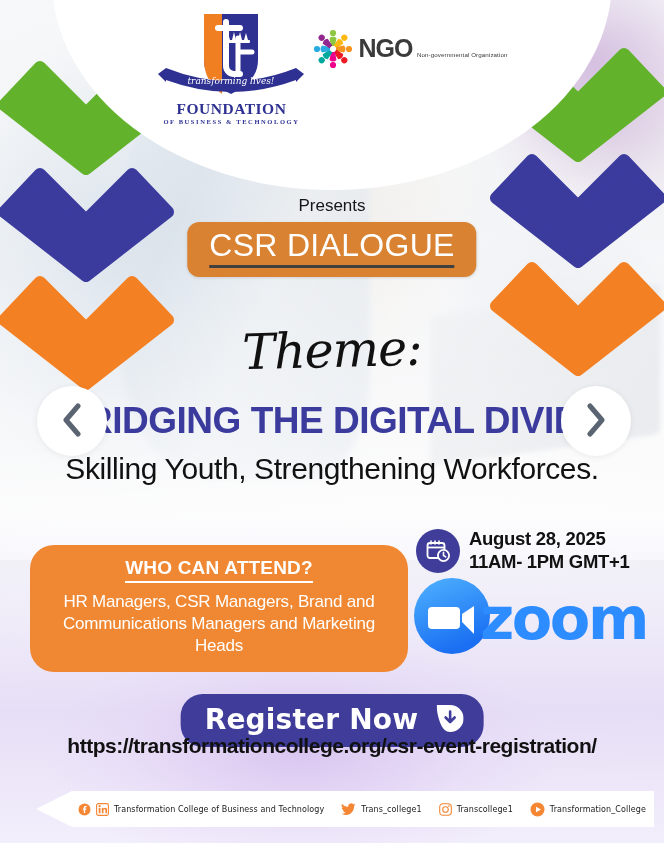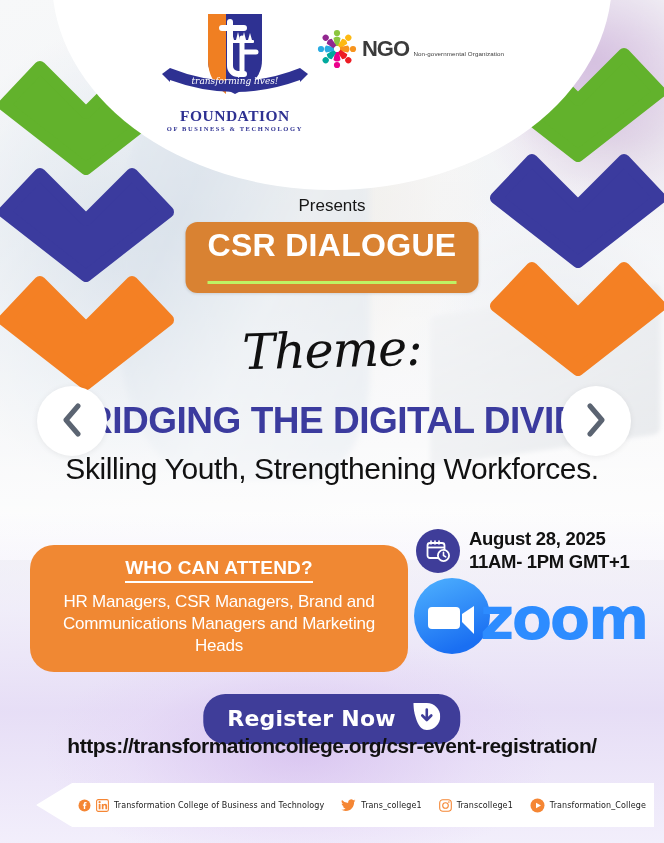--- a/index.html
+++ b/index.html
@@ -45,35 +45,35 @@
   .chev svg{display:block;}
 
   
   .logo-row{position:absolute;left:0;right:0;top:8px;height:150px;z-index:6;
     display:flex;justify-content:center;align-items:flex-start;}
   .tf-logo{position:relative;width:150px;text-align:center;}
   .shield-wrap{position:relative;height:92px;}
   .tf-name{font-family:"Liberation Serif",serif;color:#2e3192;font-weight:bold;
     letter-spacing:.5px;line-height:1.02;}
   .tf-name .l1{font-size:15.5px;border-bottom:2px solid #2e3192;padding-bottom:1px;display:inline-block;}
-  .tf-name .l2{font-size:15.5px;display:block;margin-top:8px;text-align:center;}
+  .tf-name .l2{font-size:15.5px;display:block;margin-top:1px;text-align:center;}
   .tf-name .l3{font-size:6.5px;letter-spacing:1.6px;display:block;margin-top:2px;color:#2e3192;}
   .ngo-logo{margin-left:4px;margin-top:18px;display:flex;align-items:center;}
   .ngo-text{margin-left:2px;}
-  .ngo-text .big{font-size:22px;font-weight:bold;color:#3b3b3b;letter-spacing:-1px;line-height:.92;
+  .ngo-text .big{font-size:25px;font-weight:bold;color:#3b3b3b;letter-spacing:-1px;line-height:.92;
     font-family:"Liberation Sans",sans-serif;}
   .ngo-text .small{font-size:6.2px;color:#3b3b3b;letter-spacing:.1px;margin-top:1px;}
 
   
   .presents{position:absolute;left:0;right:0;top:196px;text-align:center;z-index:7;
     font-size:17px;color:#161616;font-weight:500;}
   .csr-badge{position:absolute;left:50%;top:222px;transform:translateX(-50%);z-index:7;
     background:#d98232;border-radius:12px;padding:7px 22px 9px;box-shadow:0 1px 3px rgba(0,0,0,.12);}
-  .csr-badge .txt{font-size:32px;font-weight:bold;color:#fff;letter-spacing:.3px;line-height:1;
-    border-bottom:3px solid #bef264;padding-bottom:20px;display:inline-block;}
+  .csr-badge .txt{font-size:32px;font-weight:normal;color:#fff;letter-spacing:.3px;line-height:1;
+    border-bottom:3px solid #404040;padding-bottom:4px;display:inline-block;}
 
   
   .theme-word{position:absolute;left:0;right:0;top:322px;text-align:center;z-index:7;
     font-family:"DejaVu Serif",serif;font-style:italic;font-size:49px;color:#111;
     letter-spacing:-1px;transform:rotate(-1.5deg);}
   .theme-line{position:absolute;left:0;right:0;top:400px;text-align:center;z-index:6;
     font-size:37px;font-weight:bold;color:#3b3b9e;letter-spacing:-.5px;white-space:nowrap;}
   .theme-sub{position:absolute;left:0;right:0;top:452px;text-align:center;z-index:7;
     font-size:30px;color:#111;letter-spacing:-.4px;}
 
@@ -100,27 +100,27 @@
 
   
   .zoom-logo{position:absolute;left:414px;top:578px;z-index:8;display:flex;align-items:center;}
   .zoom-word{font-size:59px;font-weight:bold;color:#2d8cff;letter-spacing:-2.5px;
     margin-left:-10px;line-height:1;font-family:"DejaVu Sans",sans-serif;}
 
   
   .register-btn{position:absolute;left:50%;top:694px;transform:translateX(-50%);z-index:9;
     background:#3f3d99;border-radius:22px;padding:9px 20px 11px 24px;border:none;cursor:pointer;
     display:flex;align-items:center;gap:18px;}
-  .register-btn .lbl{font-size:22px;font-weight:bold;color:#fff;letter-spacing:.2px;
+  .register-btn .lbl{font-size:28px;font-weight:bold;color:#fff;letter-spacing:.2px;
     font-family:"DejaVu Sans",sans-serif;}
   .reg-url{position:absolute;left:0;right:0;top:734px;text-align:center;z-index:9;
     font-size:21px;font-weight:bold;color:#111;letter-spacing:-.5px;}
 
   
-  .footer{position:absolute;left:36px;right:10px;bottom:16px;height:44px;z-index:10;
+  .footer{position:absolute;left:36px;right:10px;bottom:16px;height:36px;z-index:10;
     background:#fff;display:flex;align-items:center;
     clip-path:polygon(36px 0, 100% 0, 100% 100%, 36px 100%, 0 50%);
     padding-left:42px;box-sizing:border-box;box-shadow:0 1px 3px rgba(0,0,0,.06);}
   .social{display:flex;align-items:center;margin-right:17px;}
   .social .nm{font-size:8px;color:#1a1a1a;margin-left:5px;letter-spacing:.1px;white-space:nowrap;
     font-family:"DejaVu Sans",sans-serif;}
   .ico{flex:0 0 auto;display:flex;align-items:center;}
 </style>
 </head>
 <body>

